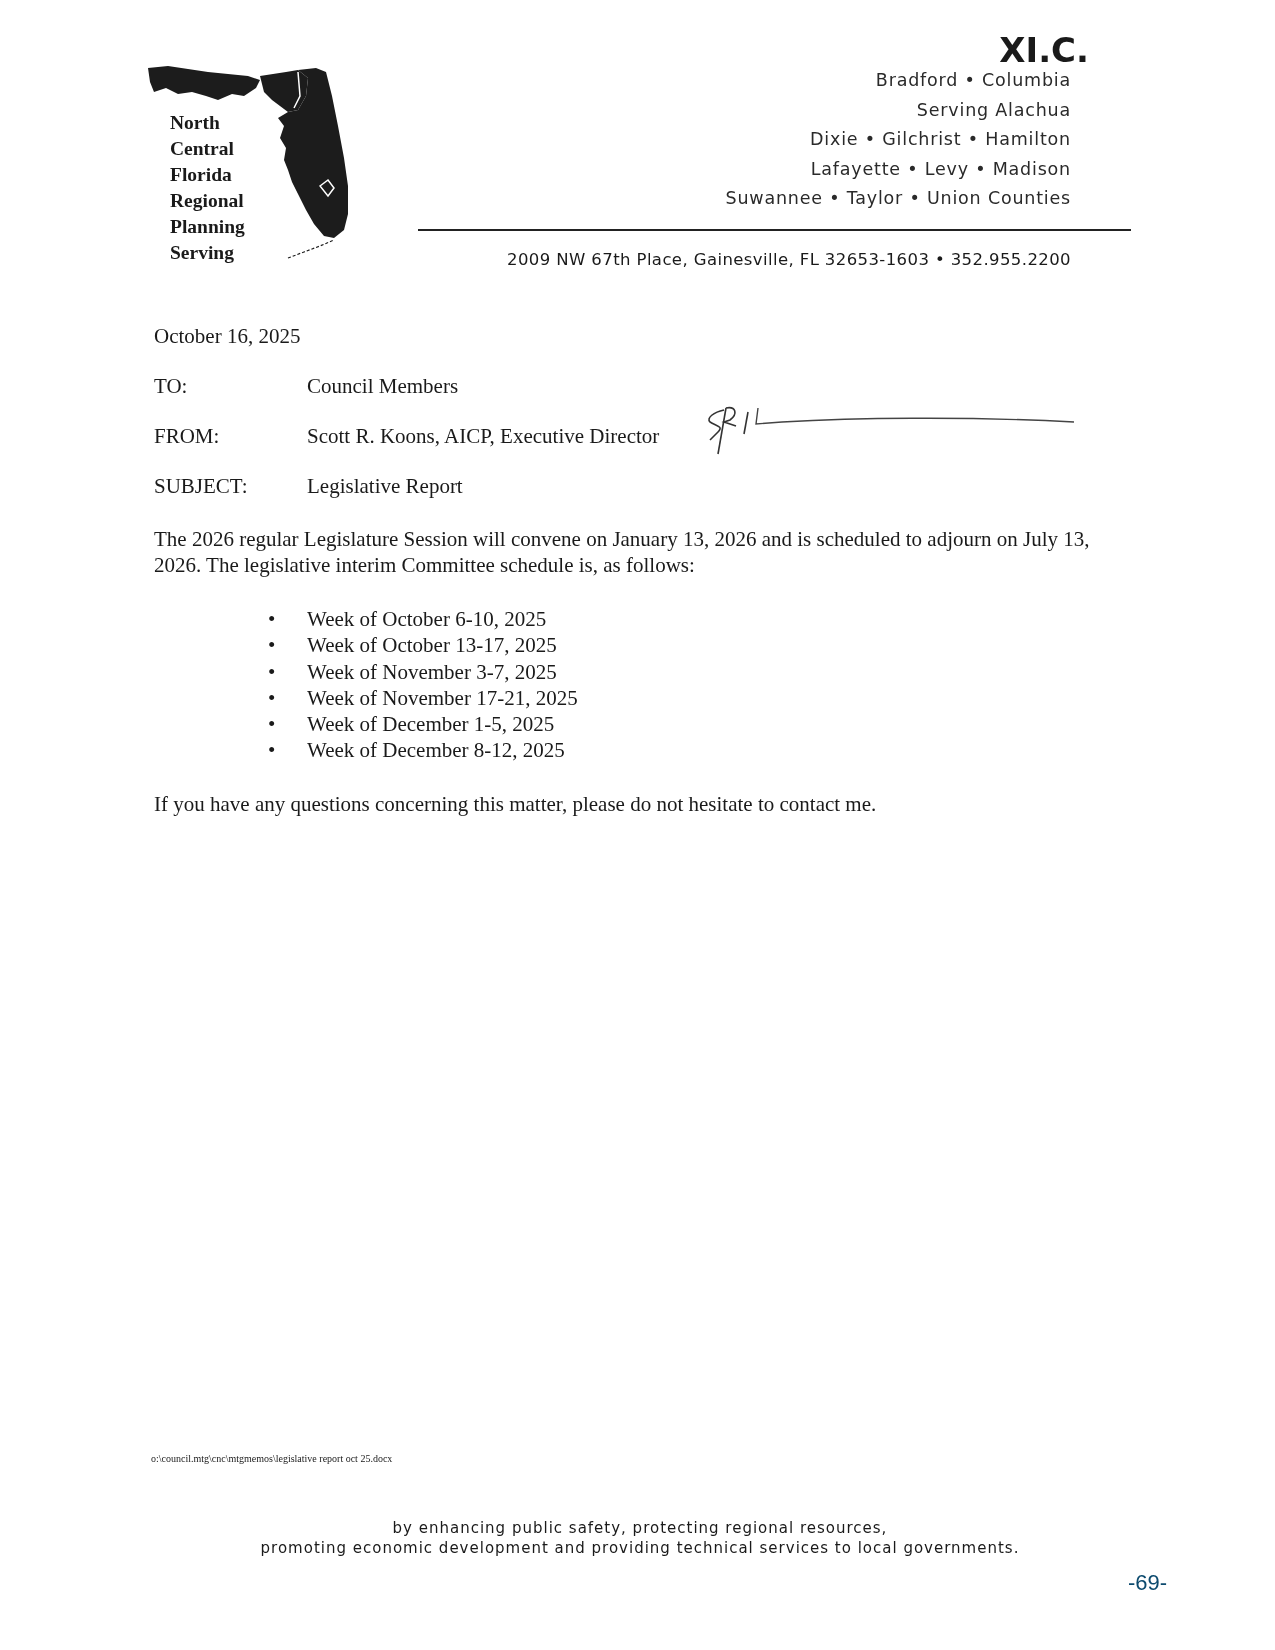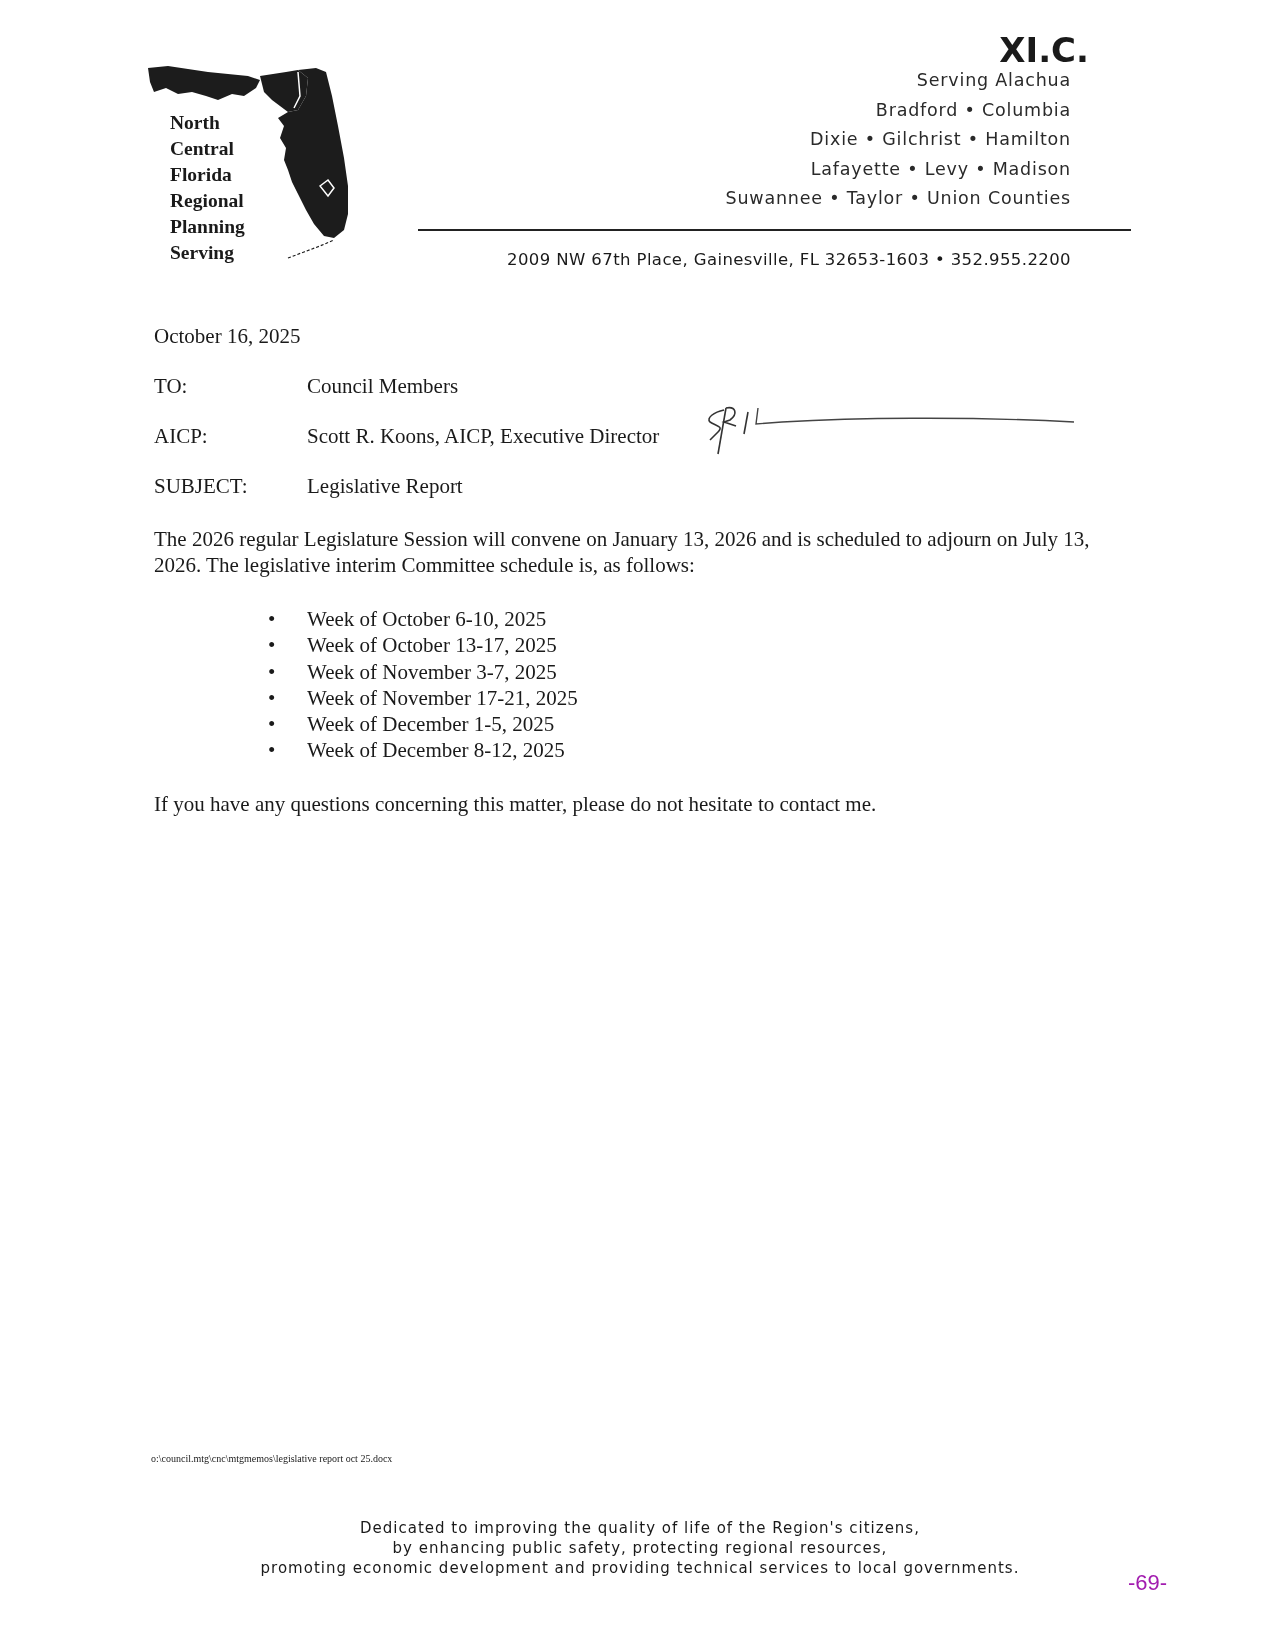--- a/index.html
+++ b/index.html
@@ -33,21 +33,21 @@
     .schedule { position: absolute; left: 154px; top: 606px; list-style: none; margin: 0; padding: 0; line-height: 26.3px; }
     .schedule li { position: relative; padding-left: 153px; white-space: nowrap; }
     .schedule li .bullet { position: absolute; left: 114px; top: 0; }
     .closing { position: absolute; left: 154px; top: 792px; }
 
     .filepath { position: absolute; left: 151px; top: 1453px; font-family: "Liberation Serif", serif; font-size: 10px; color: #1a1a1a; white-space: nowrap; }
 
     .footer { position: absolute; left: 160px; top: 1518px; width: 960px; text-align: center; font-family: "DejaVu Sans", sans-serif; font-size: 15px; line-height: 20px; letter-spacing: 1px; color: #1a1a1a; }
     .footer div { white-space: nowrap; }
 
-    .page-number { position: absolute; left: 1128px; top: 1570px; font-family: "Liberation Sans", sans-serif; font-size: 22px; color: #a21caf; }
+    .page-number { position: absolute; left: 1128px; top: 1570px; font-family: "Liberation Sans", sans-serif; font-size: 22px; color: #0c4a6e; }
   </style>
 </head>
 <body>
 
 <div class="page">
 
   <div class="agenda-tag">XI.C.</div>
 
   <div class="logo">
     <svg width="212" height="210" viewBox="0 0 212 210">
@@ -68,36 +68,36 @@
       <div>North</div>
       <div>Central</div>
       <div>Florida</div>
       <div>Regional</div>
       <div>Planning</div>
       <div>Serving</div>
     </div>
   </div>
 
   <div class="serving">
+    <div>Bradford • Columbia</div>
     <div>Serving  Alachua</div>
-    <div>Bradford • Columbia</div>
     <div>Dixie • Gilchrist • Hamilton</div>
     <div>Lafayette • Levy • Madison</div>
     <div>Suwannee • Taylor • Union  Counties</div>
   </div>
 
   <div class="rule"></div>
   <div class="address">2009 NW 67th Place, Gainesville, FL 32653-1603 • 352.955.2200</div>
 
   <div class="memo date">October 16, 2025</div>
 
   <div class="memo field-label row-to">TO:</div>
   <div class="memo field-value row-to">Council Members</div>
 
-  <div class="memo field-label row-from">AICP:</div>
+  <div class="memo field-label row-from">FROM:</div>
   <div class="memo field-value row-from">Scott R. Koons, AICP, Executive Director</div>
 
   <div class="signature">
     <svg width="380" height="56" viewBox="0 0 380 56">
       <path d="M22,6 C12,8 4,14 8,18 C14,22 22,22 16,28 L8,36" stroke="#333" stroke-width="1.6" fill="none"></path>
       <path d="M24,4 L16,50" stroke="#333" stroke-width="1.6" fill="none"></path>
       <path d="M24,4 C34,2 36,10 28,16 L22,18 L34,22" stroke="#333" stroke-width="1.6" fill="none"></path>
       <path d="M46,8 L42,30" stroke="#333" stroke-width="1.6" fill="none"></path>
       <path d="M56,4 L54,20 L80,18 C150,14 260,12 372,18" stroke="#444" stroke-width="1.4" fill="none"></path>
     </svg>
@@ -115,19 +115,18 @@
     <li><span class="bullet">•</span><span>Week of November 17-21, 2025</span></li>
     <li><span class="bullet">•</span><span>Week of December 1-5, 2025</span></li>
     <li><span class="bullet">•</span><span>Week of December 8-12, 2025</span></li>
   </ul>
 
   <div class="memo closing">If you have any questions concerning this matter, please do not hesitate to contact me.</div>
 
   <div class="filepath">o:\council.mtg\cnc\mtgmemos\legislative report oct 25.docx</div>
 
   <div class="footer">
-    <div>Dedicated to improving the quality of life of the Region's citizens,</div>
     <div>by enhancing public safety, protecting regional resources,</div>
     <div>promoting economic development and providing technical services to local governments.</div>
   </div>
 
   <div class="page-number">-69-</div>
 </div>
 
 </body></html>

